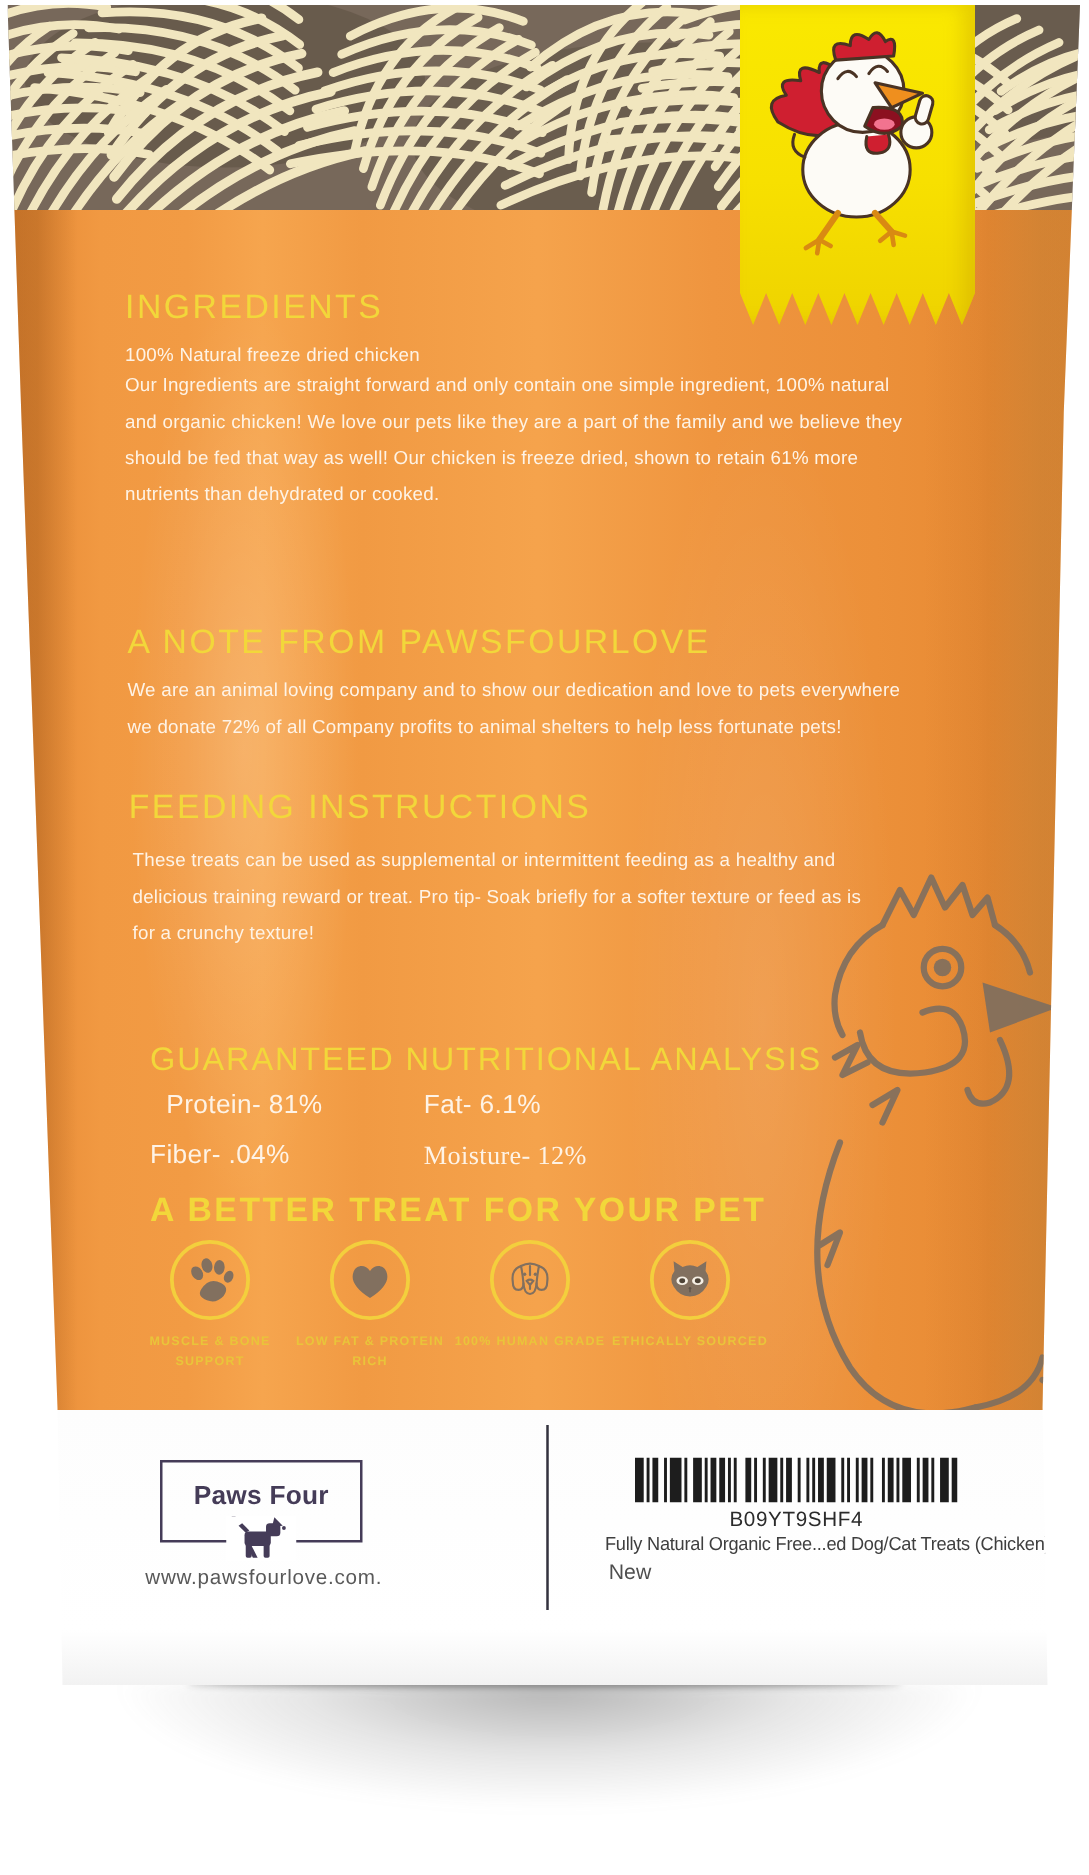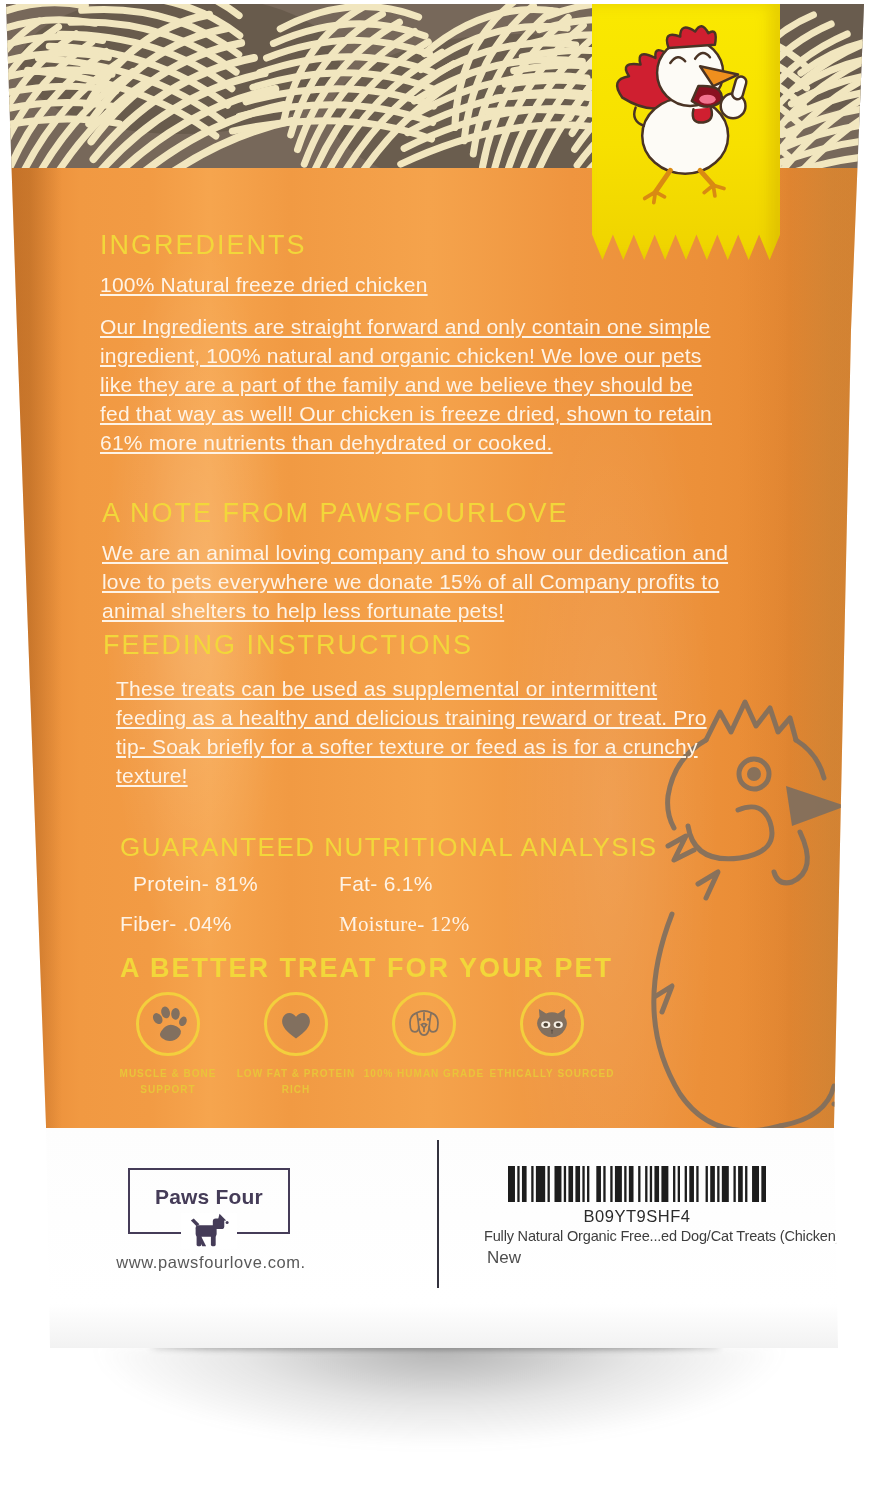--- a/index.html
+++ b/index.html
@@ -37,21 +37,21 @@
     background:linear-gradient(180deg,#fae900 0%,#f7e000 55%,#eed300 100%);
     box-shadow:inset -10px 0 14px rgba(196,158,0,.35);
     clip-path:polygon(0 0,100% 0,100% 90%,94.44% 100%,88.89% 90%,83.33% 100%,77.78% 90%,
       72.22% 100%,66.67% 90%,61.11% 100%,55.56% 90%,50% 100%,44.44% 90%,38.89% 100%,
       33.33% 90%,27.78% 100%,22.22% 90%,16.67% 100%,11.11% 90%,5.56% 100%,0 90%);}
   .ribbon svg{position:absolute;left:4px;top:16px;width:180px;height:190px;}
 
   
   .content{position:absolute;inset:0;z-index:4;}
   .h-yellow{position:absolute;color:#f2d73a;font-size:27px;letter-spacing:2px;font-weight:400;}
-  .body-txt{position:absolute;color:#fef3e6;font-size:21px;line-height:29px;letter-spacing:.2px;text-decoration:underline;}
+  .body-txt{position:absolute;color:#fef3e6;font-size:15px;line-height:29px;letter-spacing:.2px;}
   .nut{position:absolute;color:#fef3e6;font-size:21px;letter-spacing:.3px;}
 
   .badges{position:absolute;left:104px;top:992px;width:512px;display:flex;z-index:4;}
   .badge{width:128px;display:flex;flex-direction:column;align-items:center;}
   .badge-circle{width:64px;height:64px;border-radius:50%;border:3px solid #f3cf3d;
     display:flex;align-items:center;justify-content:center;box-sizing:border-box;}
   .badge-circle svg{width:42px;height:42px;display:block;}
   .badge-label{margin-top:10px;text-align:center;color:#e9c43a;font-size:10px;font-weight:700;
     letter-spacing:1px;line-height:16px;}
 
@@ -143,27 +143,27 @@
         <path d="M158 112 L218 132 L164 152 Z" fill="#7c6e60"></path>
       </svg>
     </div>
 
     <div class="labelband"></div>
 
     <div class="content">
 
       <div class="h-yellow" style="left:100px;top:230px;">INGREDIENTS</div>
       <div class="body-txt" style="left:100px;top:270px;width:640px;">100% Natural freeze dried chicken</div>
-      <div class="body-txt" style="left:100px;top:312px;width:628px;">Our Ingredients are straight forward and only contain one simple ingredient, 100% natural and organic chicken! We love our pets like they are a part of the family and we believe they should be fed that way as well! Our chicken is freeze dried, shown to retain 61% more nutrients than dehydrated or cooked.</div>
+      <div class="body-txt" style="left:100px;top:294px;width:628px;">Our Ingredients are straight forward and only contain one simple ingredient, 100% natural and organic chicken! We love our pets like they are a part of the family and we believe they should be fed that way as well! Our chicken is freeze dried, shown to retain 61% more nutrients than dehydrated or cooked.</div>
 
       <div class="h-yellow" style="left:102px;top:498px;">A NOTE FROM PAWSFOURLOVE</div>
-      <div class="body-txt" style="left:102px;top:538px;width:640px;">We are an animal loving company and to show our dedication and love to pets everywhere we donate 15% of all Company profits to animal shelters to help less fortunate pets!</div>
+      <div class="body-txt" style="left:102px;top:538px;width:640px;">We are an animal loving company and to show our dedication and love to pets everywhere we donate 72% of all Company profits to animal shelters to help less fortunate pets!</div>
 
       <div class="h-yellow" style="left:103px;top:630px;">FEEDING INSTRUCTIONS</div>
-      <div class="body-txt" style="left:116px;top:674px;width:600px;">These treats can be used as supplemental or intermittent feeding as a healthy and delicious training reward or treat. Pro tip- Soak briefly for a softer texture or feed as is for a crunchy texture!</div>
+      <div class="body-txt" style="left:106px;top:674px;width:600px;">These treats can be used as supplemental or intermittent feeding as a healthy and delicious training reward or treat. Pro tip- Soak briefly for a softer texture or feed as is for a crunchy texture!</div>
 
       <div class="h-yellow" style="left:120px;top:832px;font-size:26px;letter-spacing:1.5px;">GUARANTEED NUTRITIONAL ANALYSIS</div>
       <div class="nut" style="left:120px;top:872px;margin-left:13px;">Protein- 81%</div>
       <div class="nut" style="left:339px;top:872px;">Fat- 6.1%</div>
       <div class="nut" style="left:120px;top:912px;">Fiber- .04%</div>
       <div class="nut" style="left:339px;top:912px;font-family:Liberation Serif, serif;">Moisture- 12%</div>
 
       <div class="h-yellow" style="left:120px;top:953px;font-weight:bold;">A BETTER TREAT FOR YOUR PET</div>
 
       <div class="badges">

